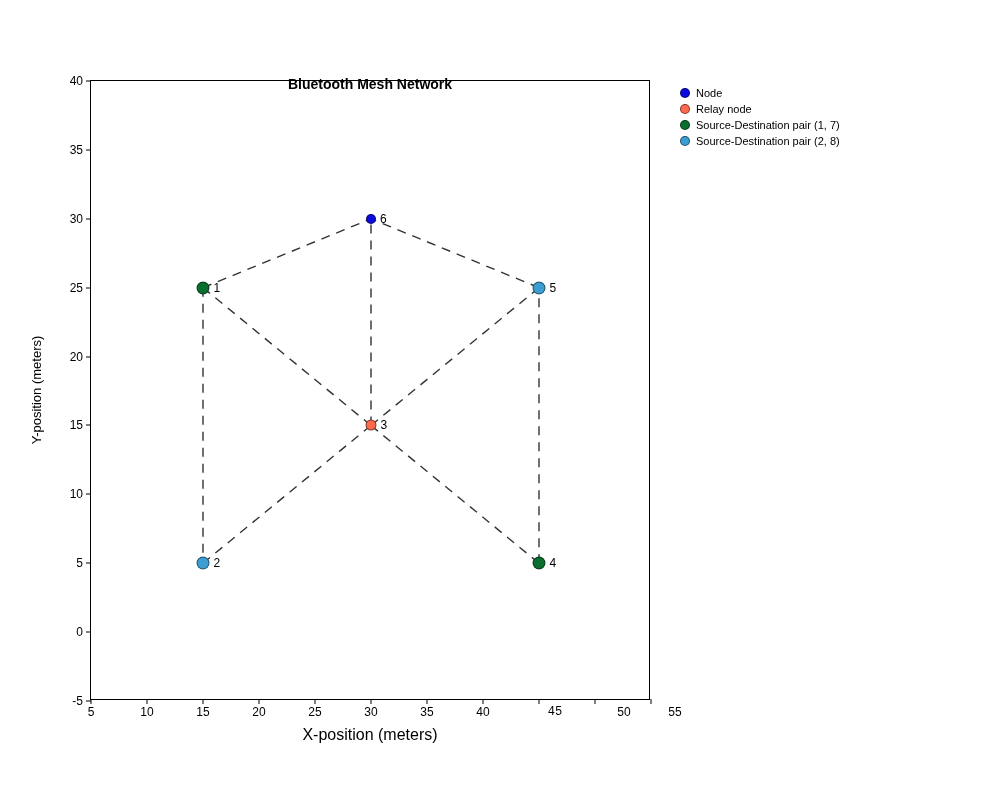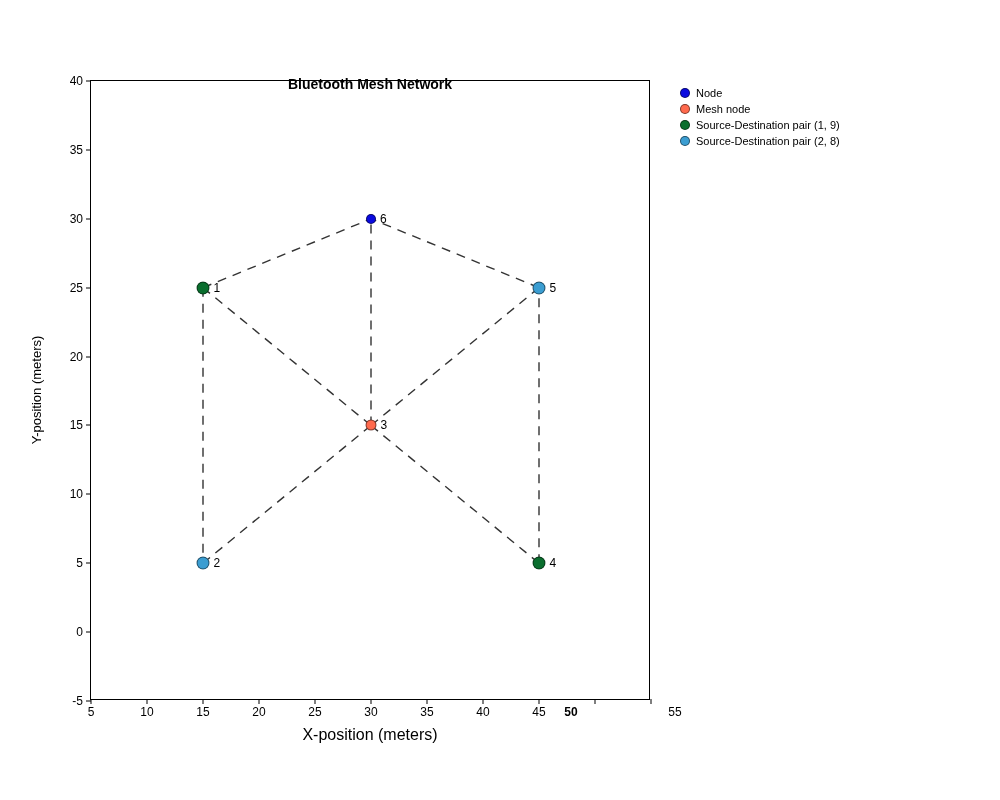--- a/index.html
+++ b/index.html
@@ -138,23 +138,23 @@
       <div class="tick-label-x" style="left: 168px;">20</div>
       <div class="tick-x" style="left: 224px;"></div>
       <div class="tick-label-x" style="left: 224px;">25</div>
       <div class="tick-x" style="left: 280px;"></div>
       <div class="tick-label-x" style="left: 280px;">30</div>
       <div class="tick-x" style="left: 336px;"></div>
       <div class="tick-label-x" style="left: 336px;">35</div>
       <div class="tick-x" style="left: 392px;"></div>
       <div class="tick-label-x" style="left: 392px;">40</div>
       <div class="tick-x" style="left: 448px;"></div>
-      <div class="tick-label-x" style="left: 448px;">45</div>
+      <div class="tick-label-x" style="left: 464px; font-family: Liberation Mono, monospace;">45</div>
       <div class="tick-x" style="left: 504px;"></div>
-      <div class="tick-label-x" style="left: 480px; font-weight: bold;">50</div>
+      <div class="tick-label-x" style="left: 533px;">50</div>
       <div class="tick-x" style="left: 560px;"></div>
       <div class="tick-label-x" style="left: 584px;">55</div>
       <div class="tick-y" style="top: 620px;"></div>
       <div class="tick-label-y" style="top: 620px;">-5</div>
       <div class="tick-y" style="top: 551.111px;"></div>
       <div class="tick-label-y" style="top: 551.111px;">0</div>
       <div class="tick-y" style="top: 482.222px;"></div>
       <div class="tick-label-y" style="top: 482.222px;">5</div>
       <div class="tick-y" style="top: 413.333px;"></div>
       <div class="tick-label-y" style="top: 413.333px;">10</div>
@@ -188,25 +188,25 @@
   <div id="xlabel" class="xlabel" style="left: 370px; top: 726px;">X-position (meters)</div>
   <div id="ylabel" class="ylabel" style="left: 36px; top: 390px;">Y-position (meters)</div>
 
   <div id="legend" class="legend" style="left: 680px; top: 85px;">
       <div class="legend-row">
         <div class="legend-marker" style="background: rgb(10, 10, 223);"></div>
         <span>Node</span>
       </div>
       <div class="legend-row">
         <div class="legend-marker" style="background: rgb(255, 106, 77);"></div>
-        <span>Mesh node</span>
+        <span>Relay node</span>
       </div>
       <div class="legend-row">
         <div class="legend-marker" style="background: rgb(10, 110, 46);"></div>
-        <span>Source-Destination pair (1, 9)</span>
+        <span>Source-Destination pair (1, 7)</span>
       </div>
       <div class="legend-row">
         <div class="legend-marker" style="background: rgb(59, 157, 209);"></div>
         <span>Source-Destination pair (2, 8)</span>
       </div>
     </div>
 
 </div>
 
 </body></html>

